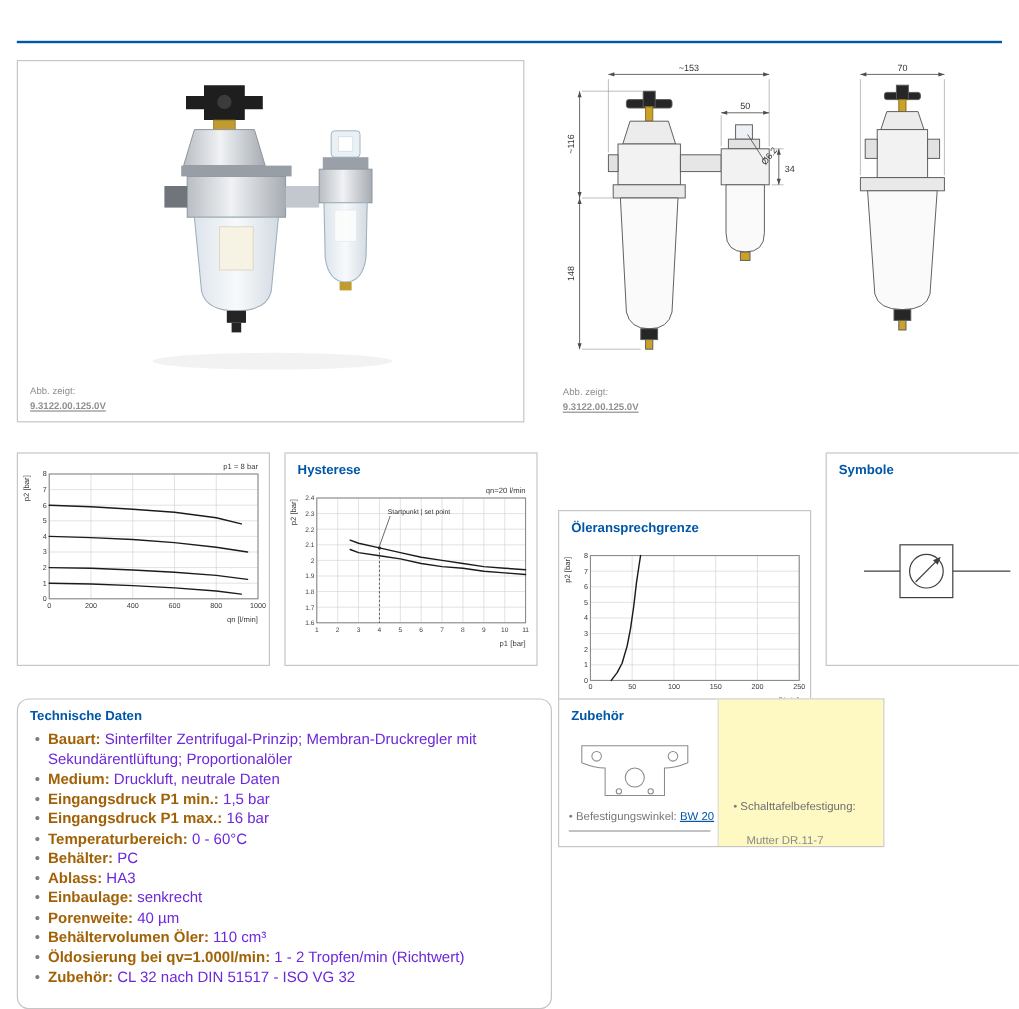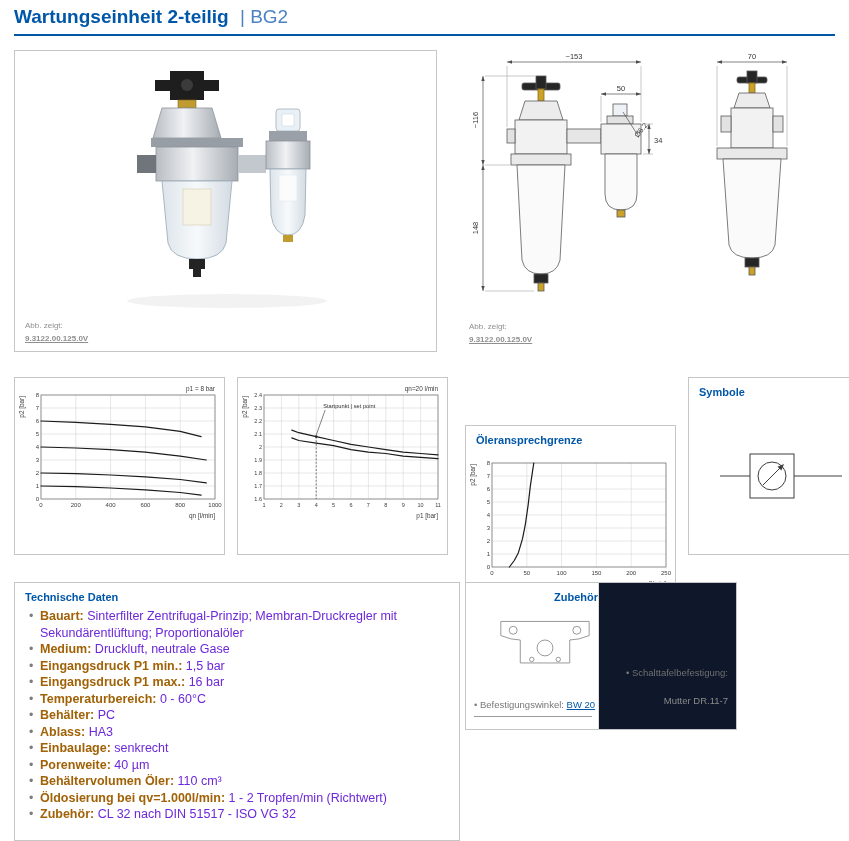--- a/index.html
+++ b/index.html
@@ -37,45 +37,41 @@
   .annoline{stroke:#2e2e2e;stroke-width:0.6;}
   .dash{stroke:#2e2e2e;stroke-width:0.6;stroke-dasharray:2 1.6;}
   .dot{fill:#222;}
 
   .dim-line{stroke:#4d4d4d;stroke-width:0.7;}
   .ext-line{stroke:#9a9a9a;stroke-width:0.55;}
   .dim-arrow{fill:#4d4d4d;}
   .dim-text{fill:#333;font-size:7.5px;}
   .draw{stroke:#5a5a5a;stroke-width:0.8;}
 
-  #tech-panel{left:14px;top:582px;width:446px;height:259px;}
+  #tech-panel{left:14px;top:582px;width:446px;height:259px;border-radius:10px;}
   .tech-list{list-style:none;margin:5px 0 0;padding:0 12px;}
   .tech-list li{position:relative;padding-left:13px;font-size:12.5px;line-height:16.5px;color:#8a8a8a;}
   .bullet{color:#7d7d7d;}
   .tech-list .bullet{position:absolute;left:2px;}
   .t-label{font-weight:bold;color:#a16207;}
   .t-value{color:#6d28d9;}
 
-  #zub-panel{left:465px;top:582px;width:272px;height:148px;display:flex;text-align:right;}
+  #zub-panel{left:465px;top:582px;width:272px;height:124px;display:flex;}
   .zub-left{width:132px;padding:8px 0 0 10px;box-sizing:border-box;position:relative;}
   .zub-left .box-title{padding:0 0 6px;}
   .zub-caption{position:absolute;left:8px;right:6px;bottom:12px;font-size:9.5px;color:#777;border-bottom:1px solid #9a9a9a;padding-bottom:6px;white-space:nowrap;}
   .zub-link{color:#0057a8;text-decoration:underline;cursor:pointer;}
-  .zub-right{flex:1;background:#0f172a;border-left:1px solid #dcdcdc;padding:84px 8px 0 22px;box-sizing:border-box;font-size:9.5px;color:#6f6f6f;}
+  .zub-right{flex:1;background:#fef9c3;border-left:1px solid #dcdcdc;padding:84px 8px 0 12px;box-sizing:border-box;font-size:9.5px;color:#6f6f6f;}
   .zub-right .val{display:block;padding-left:11px;margin-top:17px;color:#8a8a8a;}
 </style>
 </head>
 <body>
 
 <div class="page">
 
-  <div class="page-title">
-    <span>Wartungseinheit 2-teilig</span>
-    <span class="suffix">| BG2</span>
-  </div>
   <div class="title-rule"></div>
 
   <div class="panel bordered" id="product-panel">
     <svg width="300" height="250" viewBox="0 0 300 250" style="position:absolute;left:62px;top:14px">
       <defs>
         <linearGradient id="met" x1="0" y1="0" x2="1" y2="0">
           <stop offset="0" stop-color="#b9bec4"></stop>
             <stop offset="0.45" stop-color="#f0f2f4"></stop>
             <stop offset="1" stop-color="#a6acb3"></stop>
         </linearGradient>
@@ -232,20 +228,21 @@
         <polyline points="24.0,39.0 58.8,40.3 93.6,42.3 128.4,44.9 163.2,49.4 184.1,54.6" class="curve"></polyline>
         <polyline points="24.0,65.0 58.8,66.0 93.6,67.6 128.4,70.2 163.2,74.1 189.3,78.0" class="curve"></polyline>
         <polyline points="24.0,91.0 58.8,91.6 93.6,93.0 128.4,94.9 163.2,97.5 189.3,100.8" class="curve"></polyline>
         <polyline points="24.0,104.0 58.8,104.6 93.6,106.0 128.4,107.9 163.2,110.5 184.1,113.1" class="curve"></polyline>
         <text x="7" y="14" class="axlbl" transform="rotate(-90 7 14)" text-anchor="end">p2 [bar]</text>
         <text x="198" y="136" class="axlbl" text-anchor="end">qn [l/min]</text>
         <text x="198" y="9" class="note" text-anchor="end">p1 = 8 bar</text>
       </svg>
   </div>
   <div class="panel bordered chart-box" id="box-hysterese">
+    <div class="box-title">Hysterese</div>
     <svg class="chart" width="205" height="138" viewBox="0 0 205 138">
         <line x1="24" y1="117" x2="24" y2="13" class="grid"></line>
         <text x="24" y="124.5" class="tick" text-anchor="middle" font-size="5.5">1</text>
         <line x1="41.400000000000006" y1="117" x2="41.400000000000006" y2="13" class="grid"></line>
         <text x="41.400000000000006" y="124.5" class="tick" text-anchor="middle" font-size="5.5">2</text>
         <line x1="58.800000000000004" y1="117" x2="58.800000000000004" y2="13" class="grid"></line>
         <text x="58.800000000000004" y="124.5" class="tick" text-anchor="middle" font-size="5.5">3</text>
         <line x1="76.19999999999999" y1="117" x2="76.19999999999999" y2="13" class="grid"></line>
         <text x="76.19999999999999" y="124.5" class="tick" text-anchor="middle" font-size="5.5">4</text>
         <line x1="93.60000000000001" y1="117" x2="93.60000000000001" y2="13" class="grid"></line>
@@ -342,21 +339,21 @@
         <line x1="78" y1="32" x2="126" y2="32"></line>
       </g>
       <polygon points="68,20 61.5,22.8 65.4,26.6" fill="#3f3f3f"></polygon>
     </svg>
   </div>
 
   <div class="panel bordered" id="tech-panel">
     <div class="box-title">Technische Daten</div>
     <ul class="tech-list">
         <li><span class="bullet">•</span><span class="t-label">Bauart:</span><span class="t-value"> Sinterfilter Zentrifugal-Prinzip; Membran-Druckregler mit Sekundärentlüftung; Proportionalöler</span></li>
-        <li><span class="bullet">•</span><span class="t-label">Medium:</span><span class="t-value"> Druckluft, neutrale Gase</span></li>
+        <li><span class="bullet">•</span><span class="t-label">Medium:</span><span class="t-value"> Druckluft, neutrale Daten</span></li>
         <li><span class="bullet">•</span><span class="t-label">Eingangsdruck P1 min.:</span><span class="t-value"> 1,5 bar</span></li>
         <li><span class="bullet">•</span><span class="t-label">Eingangsdruck P1 max.:</span><span class="t-value"> 16 bar</span></li>
         <li><span class="bullet">•</span><span class="t-label">Temperaturbereich:</span><span class="t-value"> 0 - 60°C</span></li>
         <li><span class="bullet">•</span><span class="t-label">Behälter:</span><span class="t-value"> PC</span></li>
         <li><span class="bullet">•</span><span class="t-label">Ablass:</span><span class="t-value"> HA3</span></li>
         <li><span class="bullet">•</span><span class="t-label">Einbaulage:</span><span class="t-value"> senkrecht</span></li>
         <li><span class="bullet">•</span><span class="t-label">Porenweite:</span><span class="t-value"> 40 µm</span></li>
         <li><span class="bullet">•</span><span class="t-label">Behältervolumen Öler:</span><span class="t-value"> 110 cm³</span></li>
         <li><span class="bullet">•</span><span class="t-label">Öldosierung bei qv=1.000l/min:</span><span class="t-value"> 1 - 2 Tropfen/min (Richtwert)</span></li>
         <li><span class="bullet">•</span><span class="t-label">Zubehör:</span><span class="t-value"> CL 32 nach DIN 51517 - ISO VG 32</span></li>

